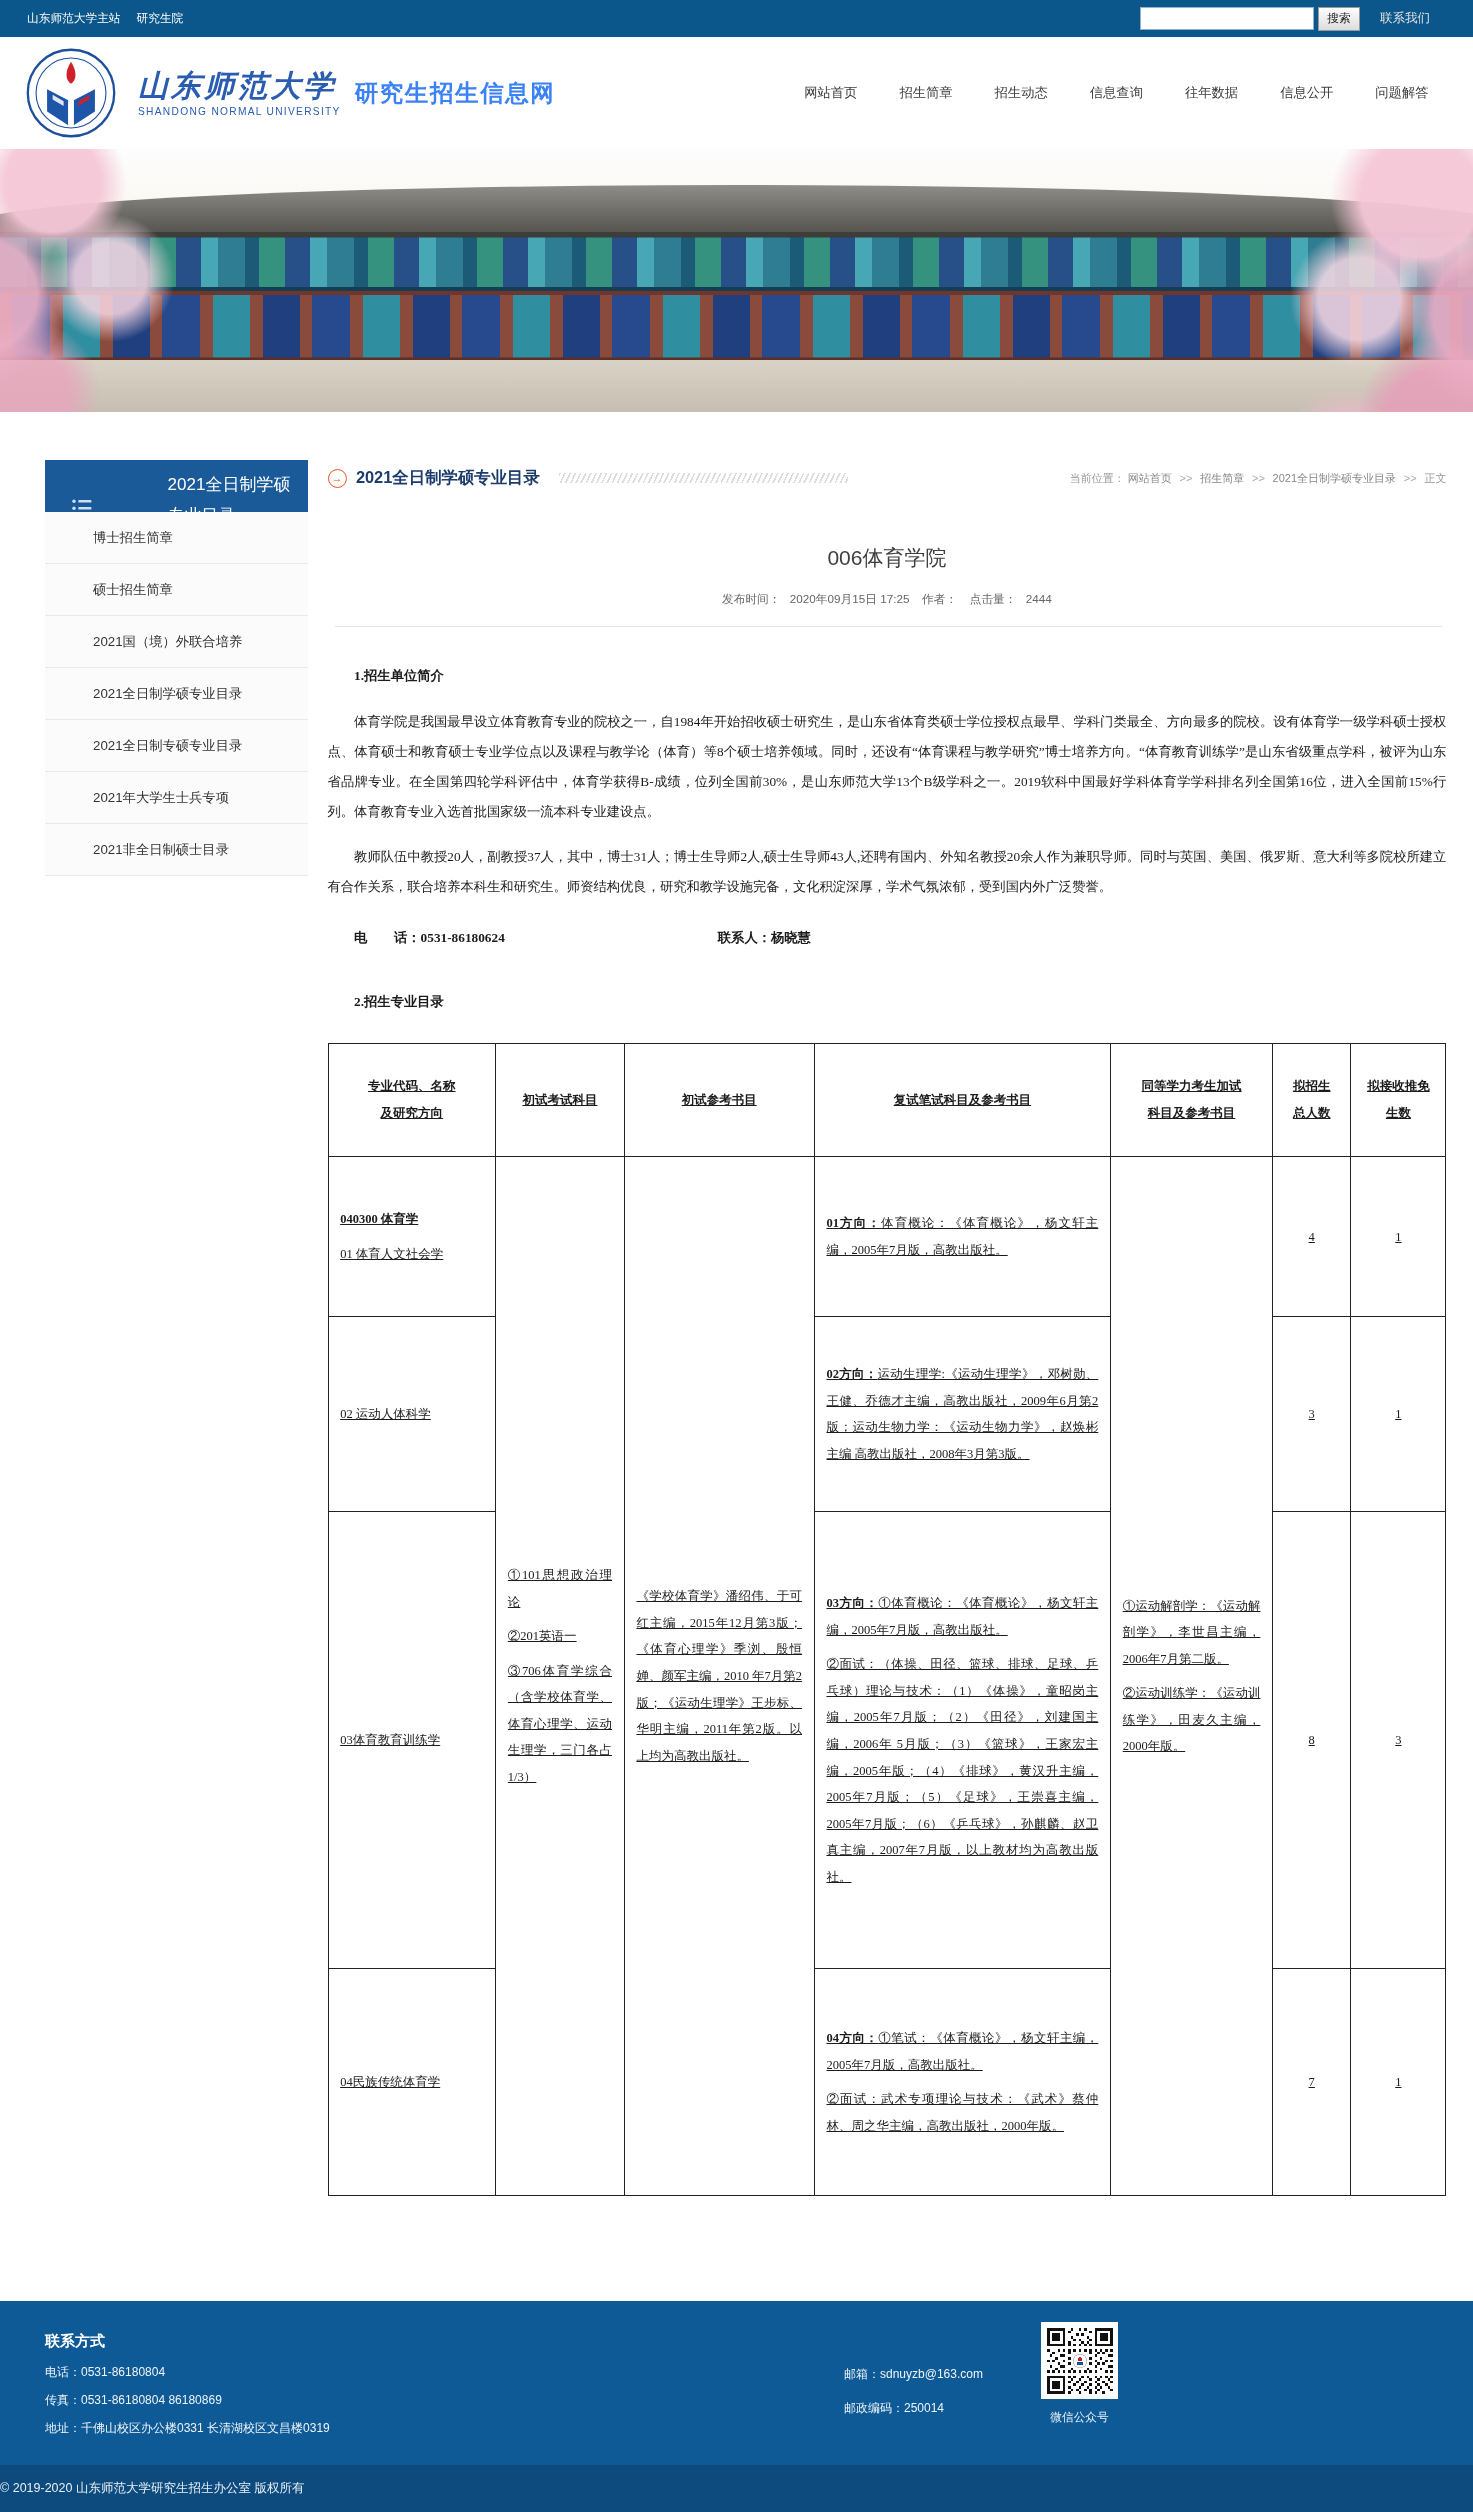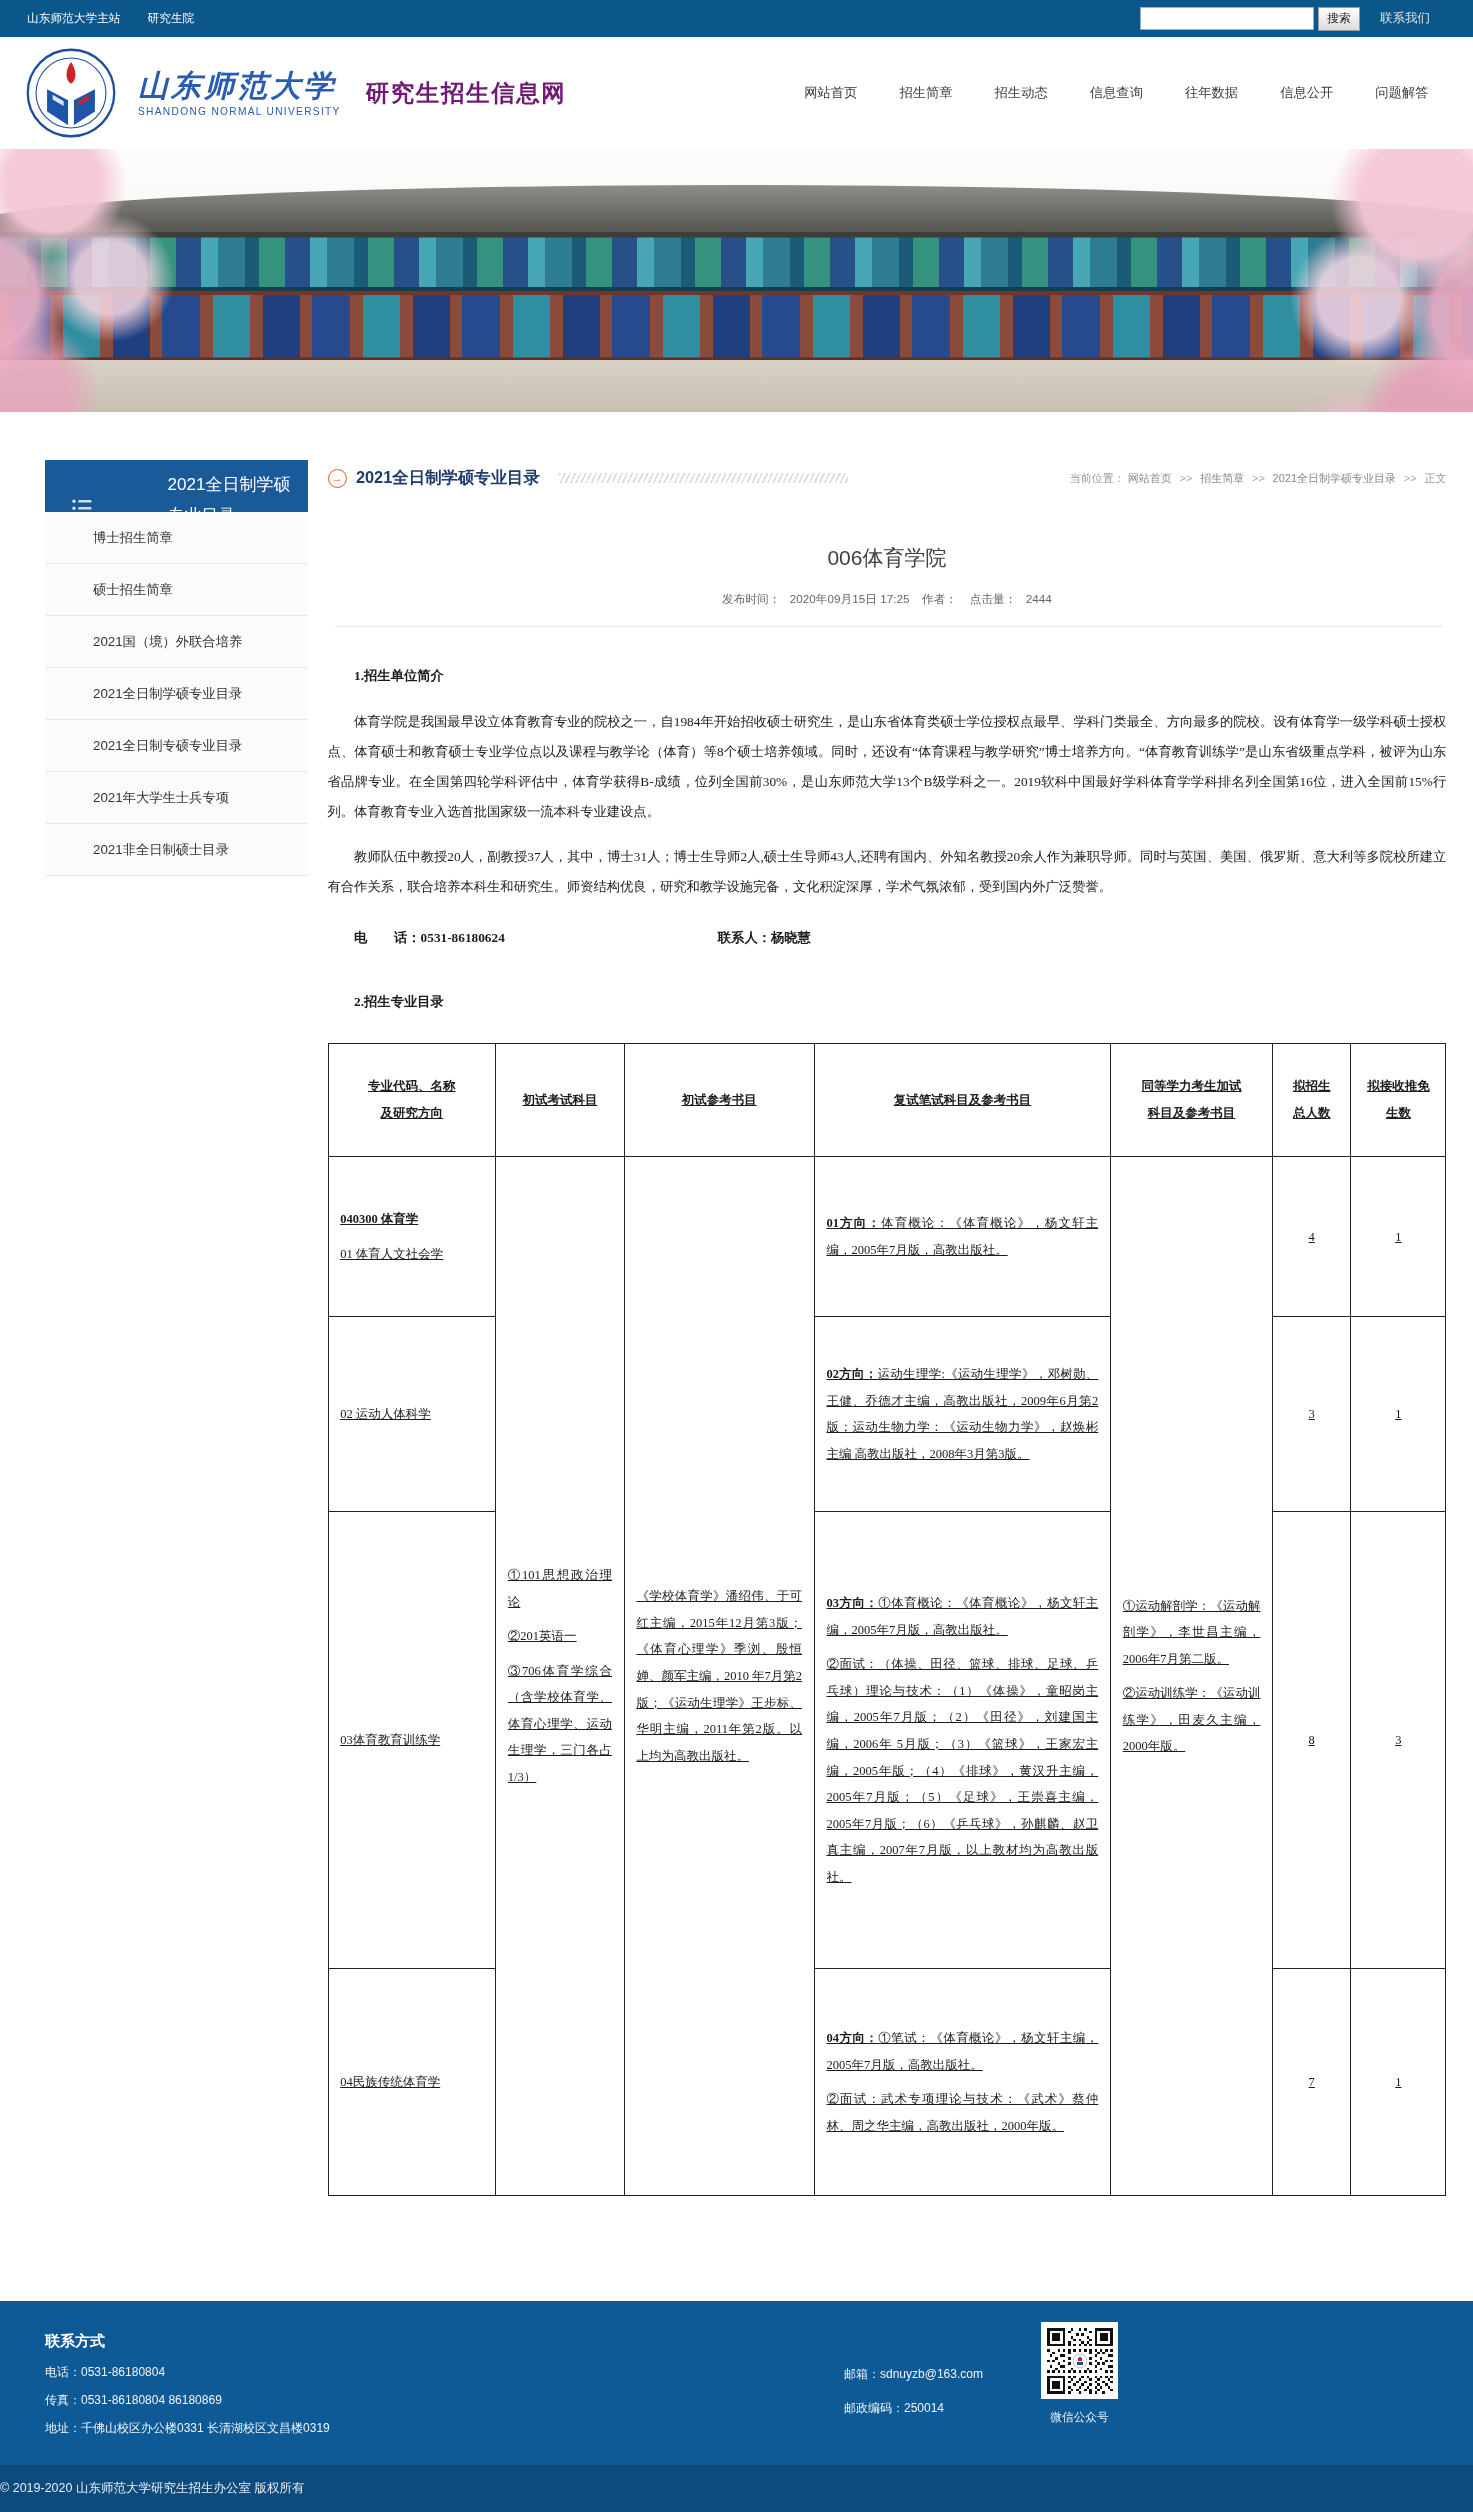--- a/index.html
+++ b/index.html
@@ -2,37 +2,37 @@
 <html style="font-size:12.5px"><head>
 <meta charset="utf-8">
 <title>006体育学院</title>
 <style>
   * { box-sizing: border-box; }
   html,body { margin:0; padding:0; background:#ffffff; }
   body { width:1473px; font-family:"Liberation Sans","DejaVu Sans",sans-serif; color:#333; }
 
   
   .topbar { height:37px; background:#0b568a; display:flex; align-items:center; justify-content:space-between; }
-  .topbar-links { margin-left:27px; display:flex; gap:27px; }
+  .topbar-links { margin-left:27px; display:flex; gap:16px; }
   .topbar-links a { color:#ffffff; font-size:11.7px; text-decoration:none; cursor:pointer; }
   .topbar-right { display:flex; align-items:center; margin-right:43px; }
   .search-input { width:174px; height:23px; border:0.8px solid #8fb3cc; background:#ffffff; outline:none; padding:0 6.3px; font-size:11px; }
   .search-btn { margin-left:3.9px; height:24px; padding:0 8px; font-size:11.7px; color:#222;
                 background:linear-gradient(#fdfdfd,#dcdcdc); border:0.8px solid #999; cursor:pointer; }
   .contact-link { color:#e5e5e5; font-size:12.5px; margin-left:20.3px; text-decoration:none; cursor:pointer; }
 
   
   .header { height:112px; background:#ffffff; display:flex; align-items:center; position:relative; }
   .brand { display:flex; align-items:center; margin-left:25px; }
   .logo { width:92px; height:92px; flex:none; }
   .brand-names { margin-left:21px; }
   .brand-cn { font-family:"Liberation Serif","DejaVu Serif",serif; font-style:italic; font-weight:bold;
               font-size:30px; color:#2a5db0; letter-spacing:3.1px; line-height:1.1; }
   .brand-en { font-size:10.2px; color:#2a5db0; letter-spacing:1.3px; margin-top:3.1px; }
-  .site-title { margin-left:25px; font-size:23.5px; font-weight:bold; color:#701a75; letter-spacing:1.6px; }
+  .site-title { margin-left:14px; font-size:23.5px; font-weight:bold; color:#3b82f6; letter-spacing:1.6px; }
   .main-nav { position:absolute; right:23.5px; top:0; height:112px; display:flex; align-items:center; }
   .main-nav a { font-size:13.3px; color:#3c3c3c; text-decoration:none; padding:0 21px; cursor:pointer; }
 
   
   .banner { position:relative; height:263px; overflow:hidden;
             background:linear-gradient(180deg,#fdfdfd 0%,#f7f3ec 45%,#ece5d9 100%); }
   .roof { position:absolute; left:-23.5px; right:-23.5px; top:36px; height:48px;
           background:linear-gradient(180deg,#8d8d89,#55544f);
           border-radius:100% 100% 0 0 / 160% 160% 0 0; box-shadow:0 2.3px 0 #3e3e3b; }
   .eaves { position:absolute; left:0; right:0; top:83px; height:59px;

